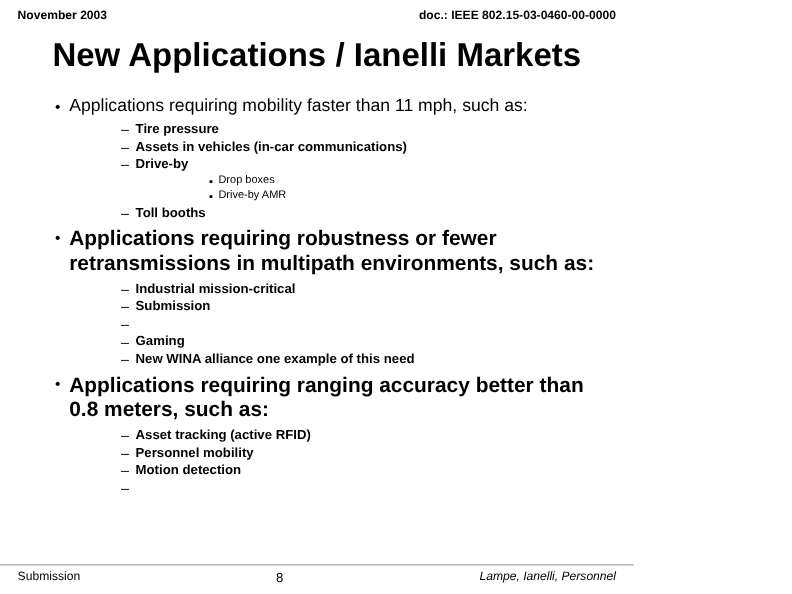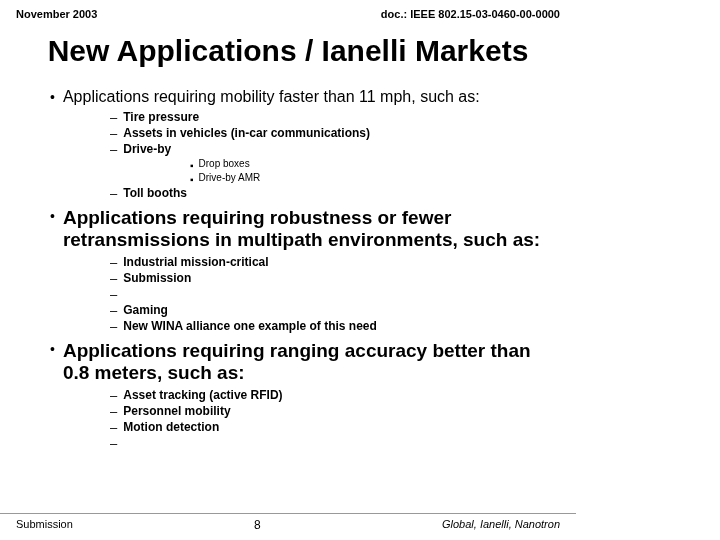--- a/index.html
+++ b/index.html
@@ -254,15 +254,15 @@
       <div class="sub-item">
         <span class="sub-dash">–</span>
       </div>
     </div>
 
   </div>
 
   <div class="footer">
     <span class="footer-left">Submission</span>
     <span class="footer-center">8</span>
-    <span class="footer-right">Global, Ianelli, Nanotron</span>
+    <span class="footer-right">Lampe, Ianelli, Personnel</span>
   </div>
 </div>
 
 </body></html>

